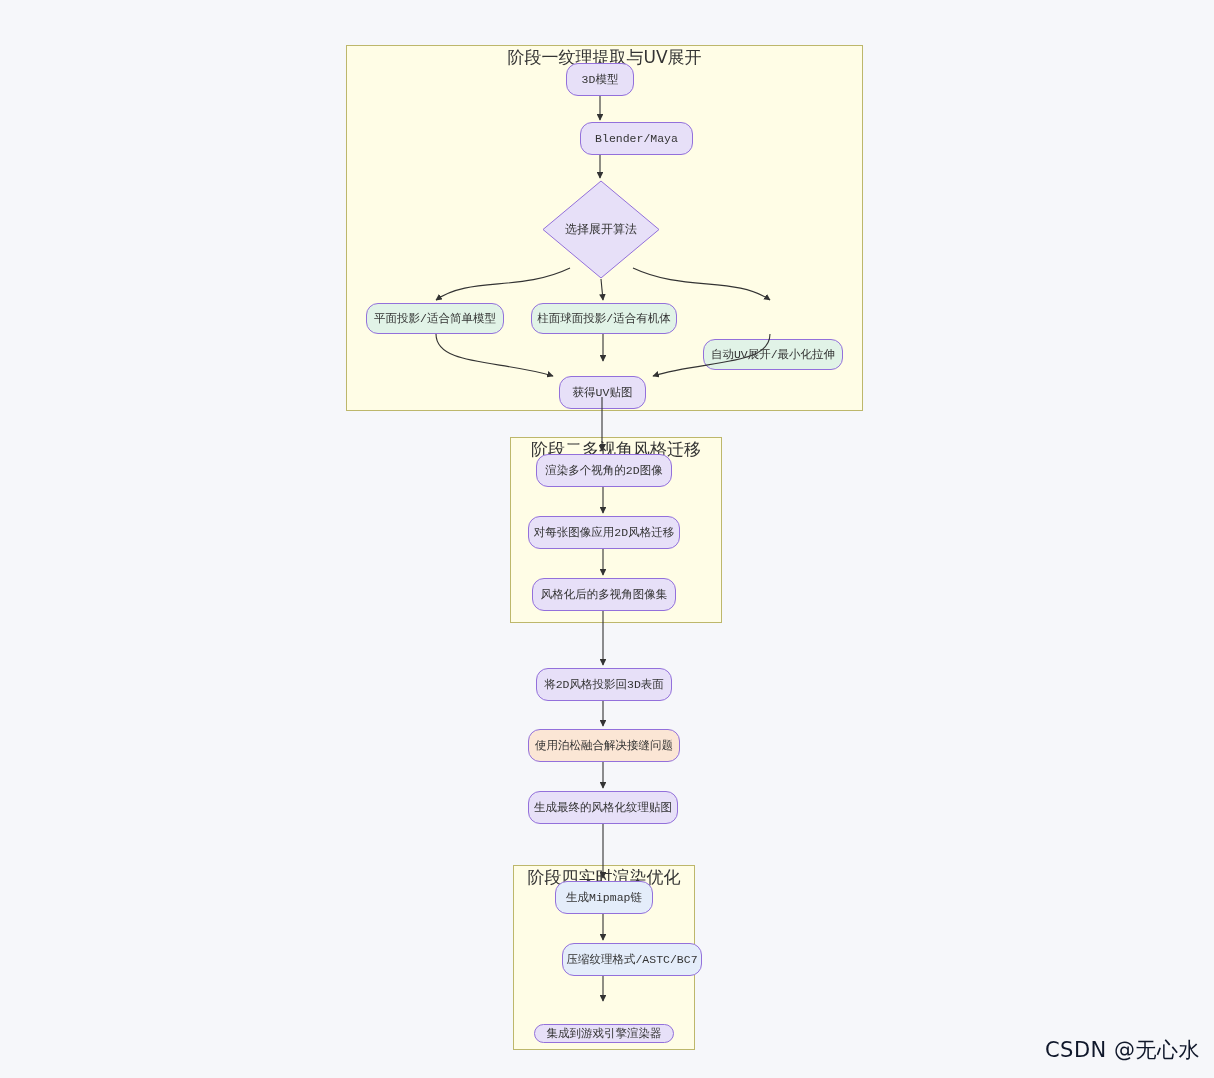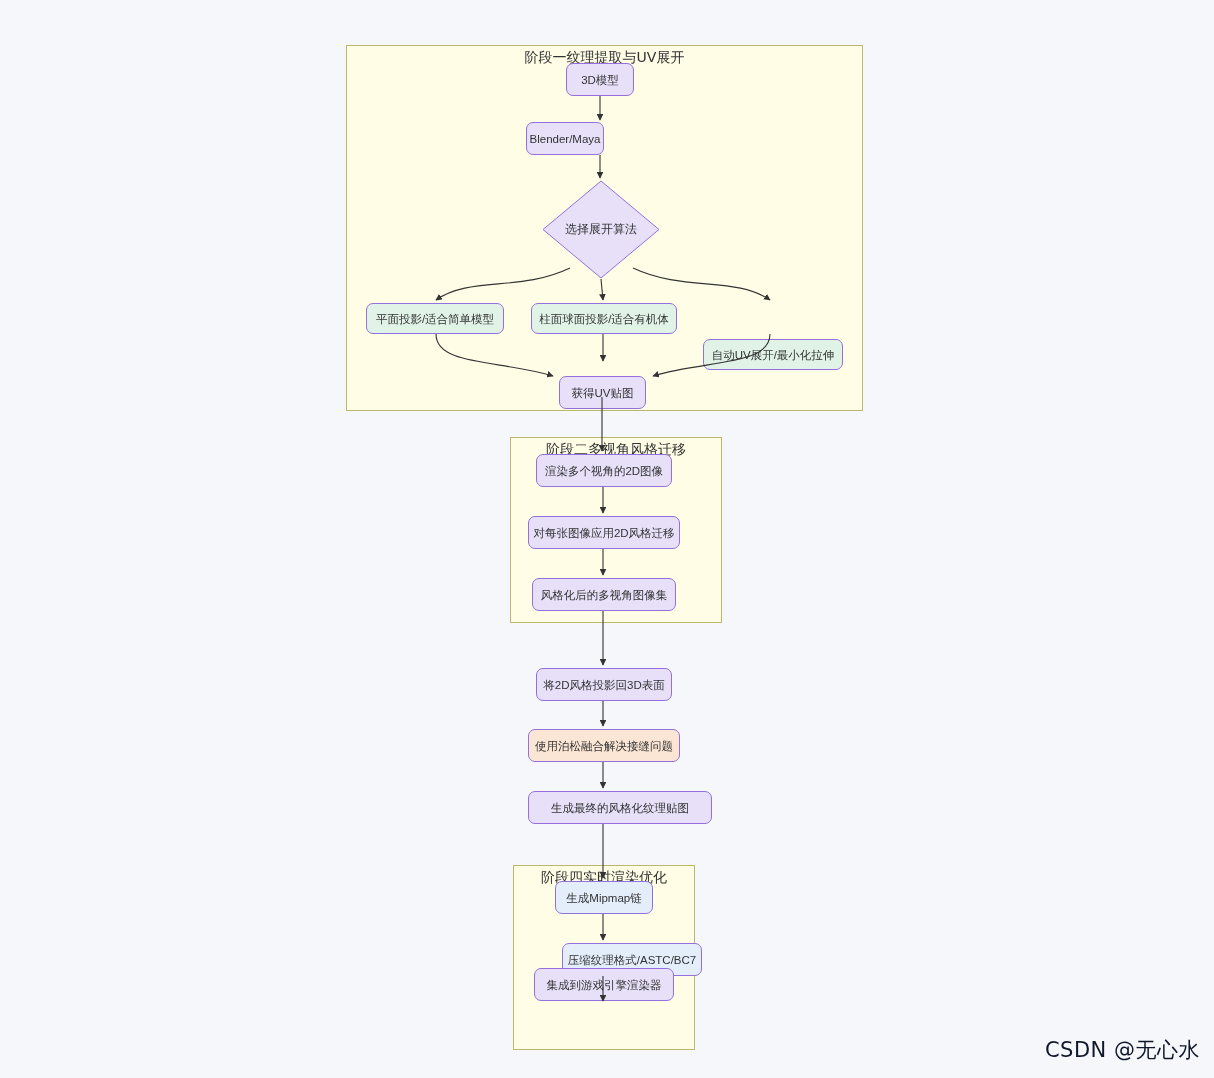--- a/index.html
+++ b/index.html
@@ -28,41 +28,41 @@
     background: #fffde6;
     border: 1px solid #bdb76b;
     box-sizing: border-box;
   }
   .phase-title {
     position: absolute;
     left: 0;
     right: 0;
     top: 4px;
     text-align: center;
-    font-size: 14px;
+    font-size: 17px;
     color: #333333;
     line-height: 14px;
     white-space: nowrap;
     font-family: "DejaVu Sans", "Liberation Sans", sans-serif;
   }
 
   
   .node {
     position: absolute;
     box-sizing: border-box;
     display: flex;
     align-items: center;
     justify-content: center;
     font-size: 11.5px;
     color: #333333;
     text-align: center;
     line-height: 14px;
     white-space: nowrap;
-    border-radius: 7px;
-    font-family: Liberation Sans, sans-serif;
+    border-radius: 12px;
+    font-family: Liberation Mono, monospace;
   }
   .n-lavender {
     background: #e7e0f8;
     border: 1px solid #9370db;
   }
   .n-mint {
     background: #e1f3e7;
     border: 1px solid #9370db;
   }
   .n-peach {
@@ -123,21 +123,21 @@
 <body>
 
 <div id="canvas">
 
   <div class="phase" style="left:346px; top:45px; width:517px; height:366px;">
     <div class="phase-title">阶段一纹理提取与UV展开</div>
   </div>
 
   <div class="node n-lavender" style="left:566px; top:63px; width:68px; height:33px;">3D模型</div>
 
-  <div class="node n-lavender" style="left:526px; top:122px; width:78px; height:33px;">Blender/Maya</div>
+  <div class="node n-lavender" style="left:580px; top:122px; width:113px; height:33px;">Blender/Maya</div>
 
   <div class="diamond-wrap" style="left:542px; top:180px; width:118px; height:99px;">
     <svg class="diamond-shape" viewBox="0 0 118 99" preserveAspectRatio="none">
       <polygon points="59,1 117,49.5 59,98 1,49.5" fill="#e7e0f8" stroke="#9370db" stroke-width="1"></polygon>
     </svg>
     <div class="diamond-label">选择展开算法</div>
   </div>
 
   <div class="node n-mint" style="left:366px; top:303px; width:138px; height:31px;">平面投影/适合简单模型</div>
 
@@ -155,31 +155,31 @@
 
   <div class="node n-lavender" style="left:528px; top:516px; width:152px; height:33px;">对每张图像应用2D风格迁移</div>
 
   <div class="node n-lavender" style="left:532px; top:578px; width:144px; height:33px;">风格化后的多视角图像集</div>
 
 
   <div class="node n-lavender" style="left:536px; top:668px; width:136px; height:33px;">将2D风格投影回3D表面</div>
 
   <div class="node n-peach" style="left:528px; top:729px; width:152px; height:33px;">使用泊松融合解决接缝问题</div>
 
-  <div class="node n-lavender" style="left:528px; top:791px; width:184px; height:33px;">生成最终的风格化纹理贴图</div>
+  <div class="node n-lavender" style="left:528px; top:791px; width:150px; height:33px;">生成最终的风格化纹理贴图</div>
 
   <div class="phase" style="left:513px; top:865px; width:182px; height:185px;">
     <div class="phase-title">阶段四实时渲染优化</div>
   </div>
 
   <div class="node n-blue" style="left:555px; top:881px; width:98px; height:33px;">生成Mipmap链</div>
 
   <div class="node n-blue" style="left:534px; top:943px; width:140px; height:33px;margin-left:28px;">压缩纹理格式/ASTC/BC7</div>
 
-  <div class="node n-lavender" style="left:534px; top:968px; width:140px; height:33px;text-align:right;">集成到游戏引擎渲染器</div>
+  <div class="node n-lavender" style="left:534px; top:1024px; width:140px; height:19px;text-align:right;">集成到游戏引擎渲染器</div>
 
   <svg id="edges" viewBox="0 0 1214 1078">
     <defs>
       <marker id="arrow" viewBox="0 0 10 10" refX="9" refY="5" markerWidth="6" markerHeight="6" orient="auto-start-reverse">
         <path d="M 0 0 L 10 5 L 0 10 z" fill="#333333"></path>
       </marker>
     </defs>
     <g fill="none" stroke="#333333" stroke-width="1.1" marker-end="url(#arrow)">
 
       <path d="M 600,96 L 600,120"></path>

